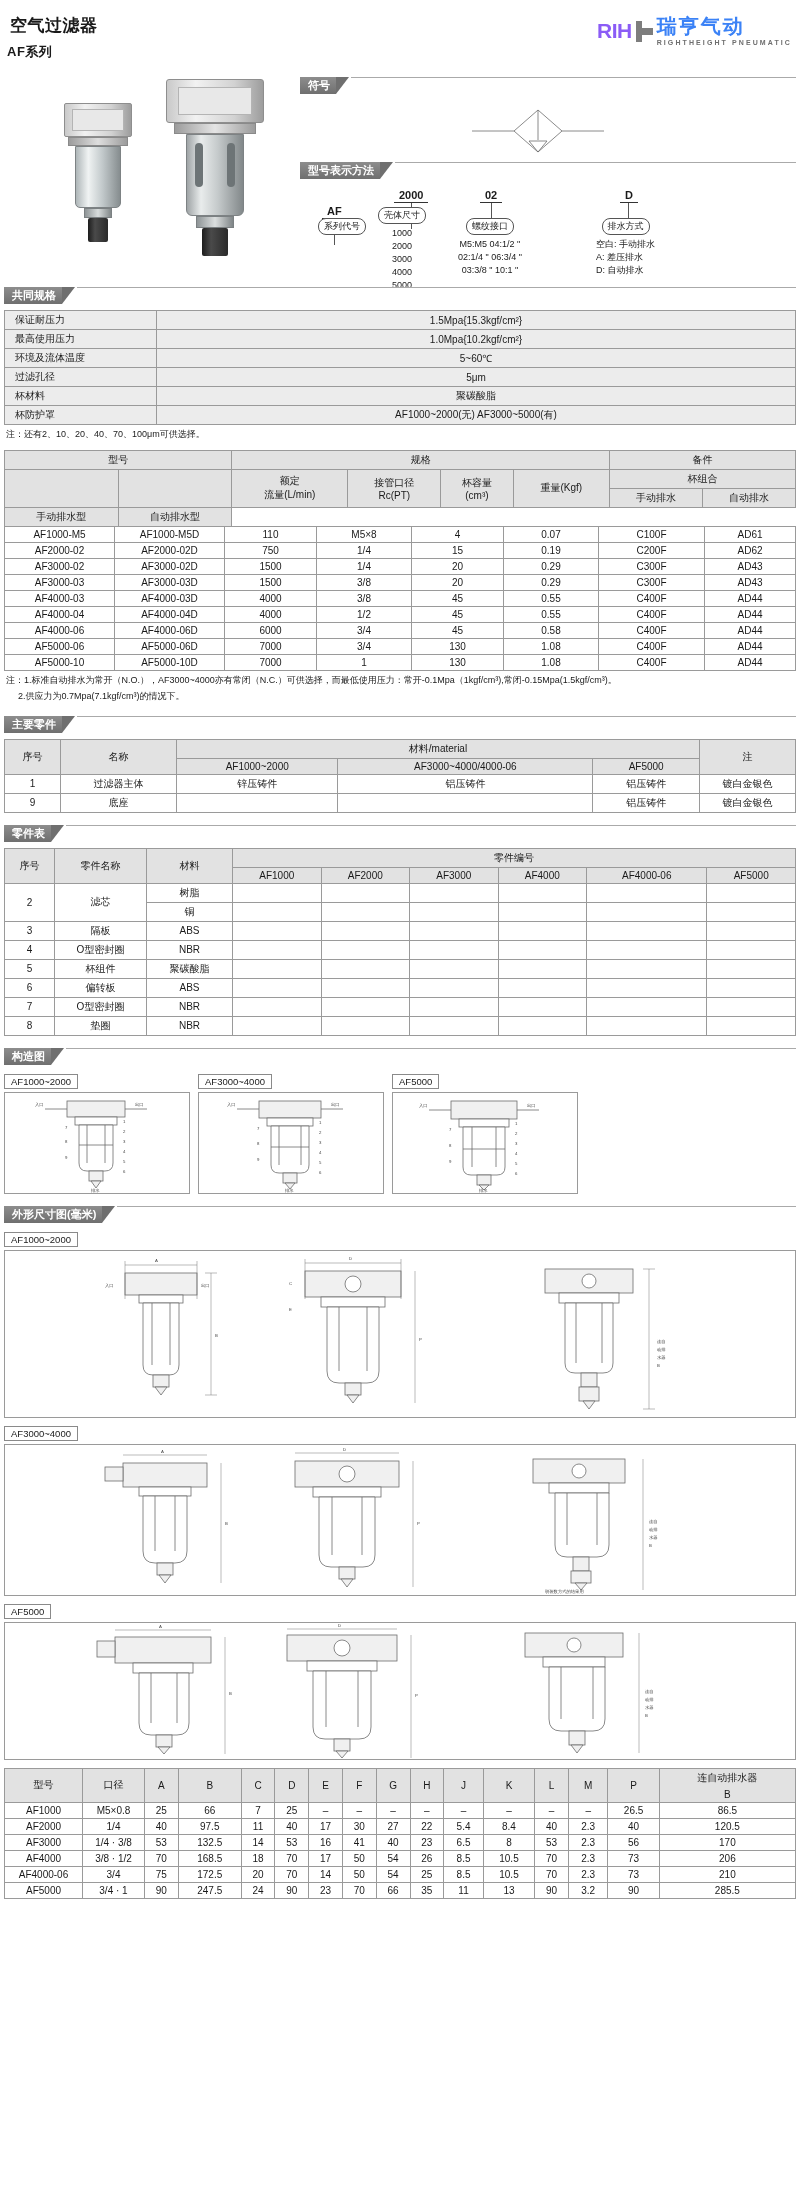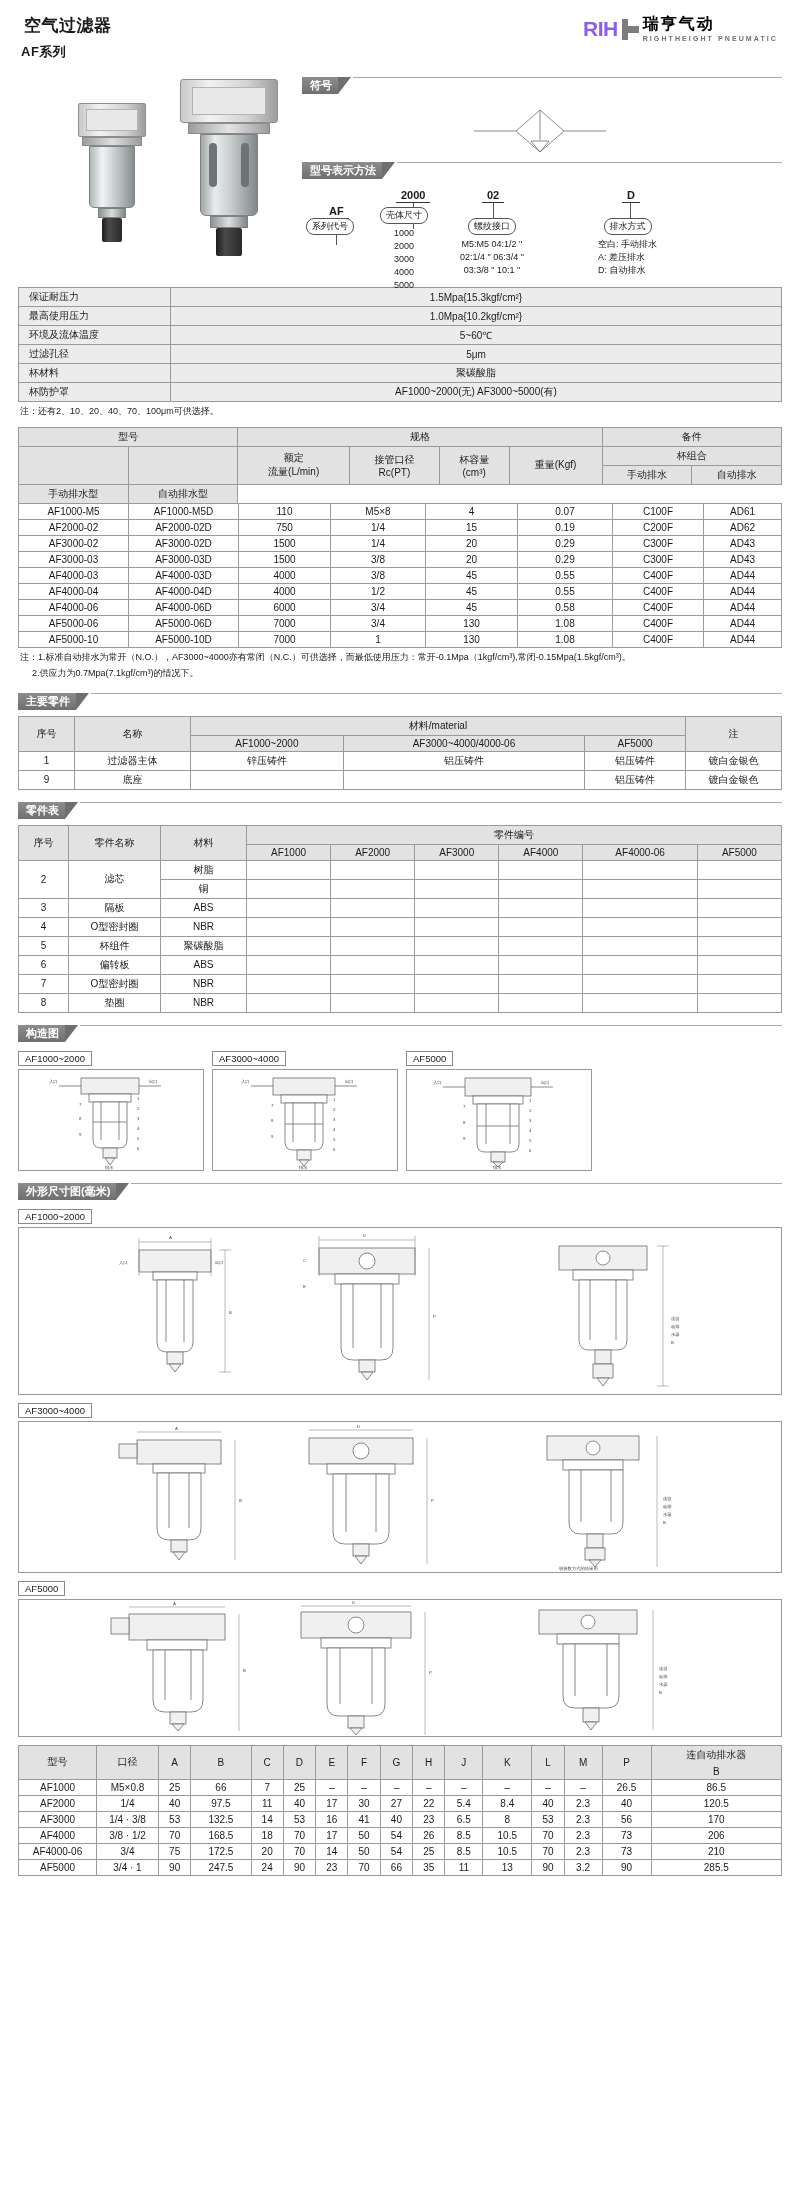--- a/index.html
+++ b/index.html
@@ -2,35 +2,35 @@
 <html><head>
 <meta charset="utf-8">
 <style>
   * { box-sizing: border-box; }
   html, body { margin:0; padding:0; }
   body {
     width:800px; height:2200px; background:#fff;
     font-family:"Liberation Sans", sans-serif;
     color:#1a1a1a; position:relative; overflow:hidden;
   }
-  .page { width:800px; height:2200px; position:relative; padding:0 18px; }
+  .page { width:800px; height:2200px; position:relative; padding:0 4px; }
 
   
   .hdr { display:flex; justify-content:space-between; align-items:flex-start;
          padding:14px 0 0 0; }
   .hdr-titles h1 { font-size:17px; font-weight:700; margin:0 0 6px 6px; letter-spacing:.5px; }
   .hdr-titles h2 { font-size:13px; font-weight:700; margin:0 0 0 3px; letter-spacing:.5px; }
   .logo { display:flex; align-items:center; gap:4px; margin-right:4px; padding-top:2px; }
   .logo-rih { color:#8b5cf6; font-size:21px; font-weight:700; letter-spacing:-.5px; }
   .logo-mark { width:17px; height:21px; position:relative; }
   .logo-mark i { position:absolute; background:#7d7d7d; }
   .logo-mark i:nth-child(1){ left:0; top:0; width:6px; height:21px; }
   .logo-mark i:nth-child(2){ left:6px; top:7px; width:11px; height:7px; }
   .logo-txt { line-height:1; }
-  .logo-cn { font-size:16px; font-weight:700; color:#000000; letter-spacing:2px; }
+  .logo-cn { font-size:20px; font-weight:700; color:#3b82f6; letter-spacing:2px; }
   .logo-en { font-size:7px; color:#6e6e6e; letter-spacing:2.1px; margin-top:3px; font-weight:700; }
 
   
   .banner { position:relative; height:17px; margin:0 0 6px 0; display:flex; align-items:flex-start; }
   .banner .tag {
     background:linear-gradient(#8d8d8d,#6f6f6f); color:#fff; font-size:11px; font-weight:700;
     height:17px; line-height:17px; padding:0 6px 0 8px; position:relative; z-index:2;
   }
   .banner .tag:after {
     content:""; position:absolute; right:-13px; top:0;
@@ -183,21 +183,21 @@
         </div>
         <div class="code-item" style="left:180px; top:0;">
           <span class="code-val">02</span>
           <div class="code-stem" style="height:26px;"></div>
         </div>
         <div class="code-item" style="left:320px; top:0;">
           <span class="code-val">D</span>
           <div class="code-stem" style="height:26px;"></div>
         </div>
 
-        <div class="code-item" style="left:4px; top:30px;">
+        <div class="code-item" style="left:18px; top:30px;">
           <span class="code-pill">系列代号</span>
         </div>
 
         <div class="code-item" style="left:78px; top:19px;">
           <span class="code-pill">壳体尺寸</span>
           <div class="code-opts">
             <div>1000</div>
             <div>2000</div>
             <div>3000</div>
             <div>4000</div>
@@ -221,20 +221,24 @@
             <div>A: 差压排水</div>
             <div>D: 自动排水</div>
           </div>
         </div>
       </div>
 
     </div>
   </div>
 
   <div class="sec" style="margin-top:6px;">
+    <div class="banner">
+      <span class="tag">共同规格</span>
+      <span class="rule"></span>
+    </div>
     <table class="common-tbl">
       <tbody>
         <tr>
           <td class="k">保证耐压力</td>
           <td class="v">1.5Mpa{15.3kgf/cm²}</td>
         </tr>
         <tr>
           <td class="k">最高使用压力</td>
           <td class="v">1.0Mpa{10.2kgf/cm²}</td>
         </tr>

